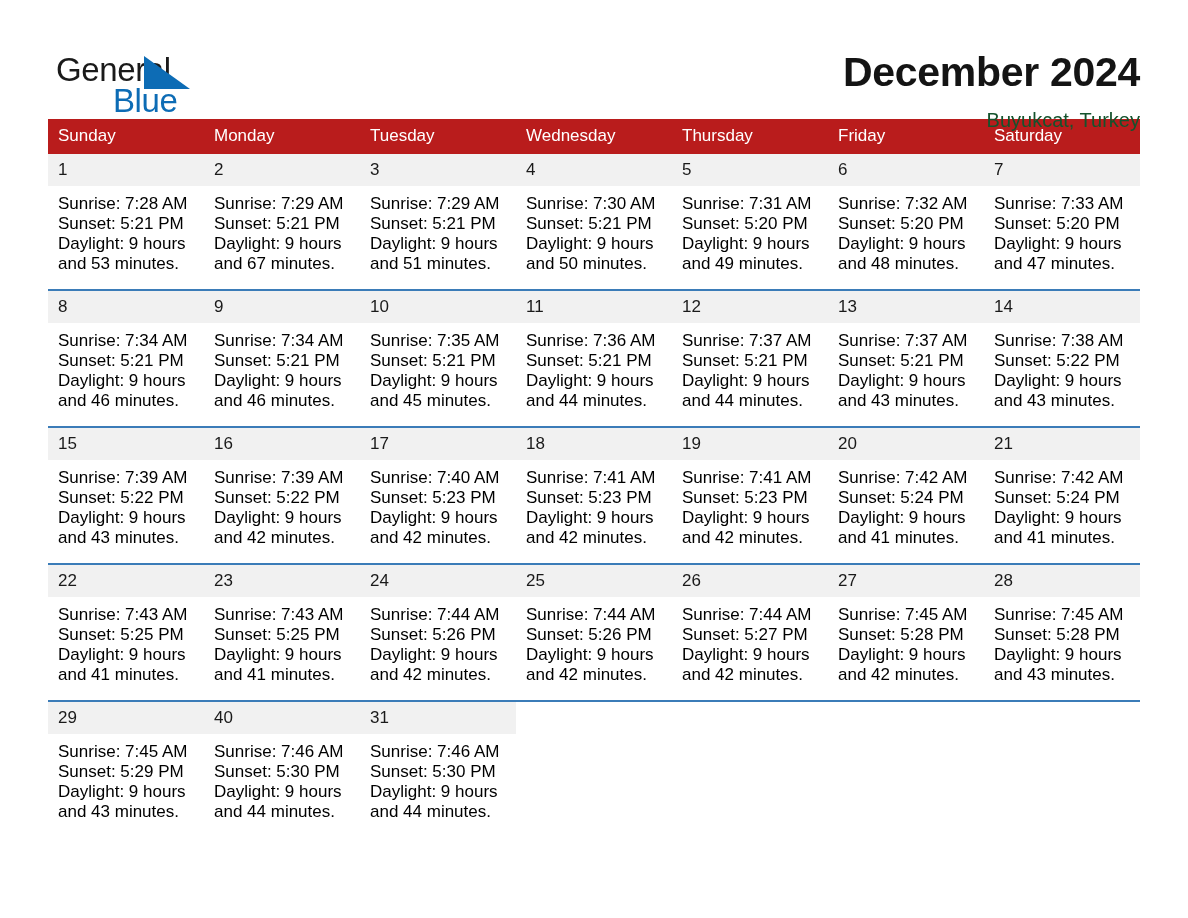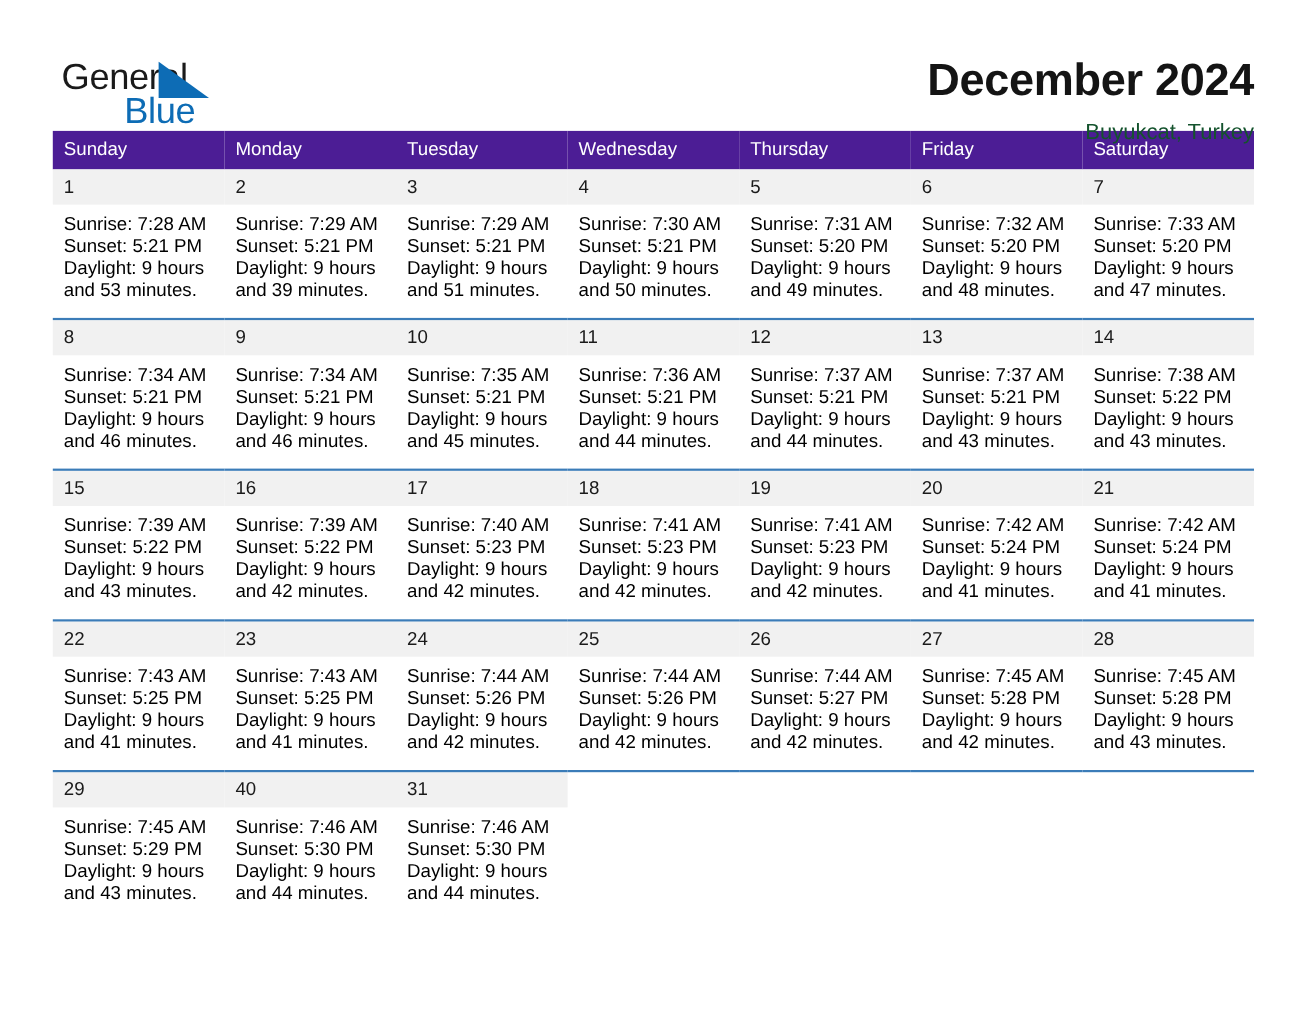--- a/index.html
+++ b/index.html
@@ -86,21 +86,21 @@
   
   .calendar {
     width: 1092px;
     border-collapse: collapse;
     table-layout: fixed;
     margin-top: 13px;
   }
   .calendar col { width: 156px; }
 
   thead th {
-    background: #4c1d95;
+    background: #b91c1c;
     color: #ffffff;
     font-size: 17px;
     font-weight: 400;
     text-align: left;
     padding: 7px 0 8px 10px;
     height: 19px;
     border: none;
   }
 
   tbody td {
@@ -191,21 +191,21 @@
             <div>Daylight: 9 hours</div>
             <div>and 53 minutes.</div>
           </div>
         </td>
         <td>
           <div class="daynum">2</div>
           <div class="details">
             <div>Sunrise: 7:29 AM</div>
             <div>Sunset: 5:21 PM</div>
             <div>Daylight: 9 hours</div>
-            <div>and 39 minutes.</div>
+            <div>and 67 minutes.</div>
           </div>
         </td>
         <td>
           <div class="daynum">3</div>
           <div class="details">
             <div>Sunrise: 7:29 AM</div>
             <div>Sunset: 5:21 PM</div>
             <div>Daylight: 9 hours</div>
             <div>and 51 minutes.</div>
           </div>

